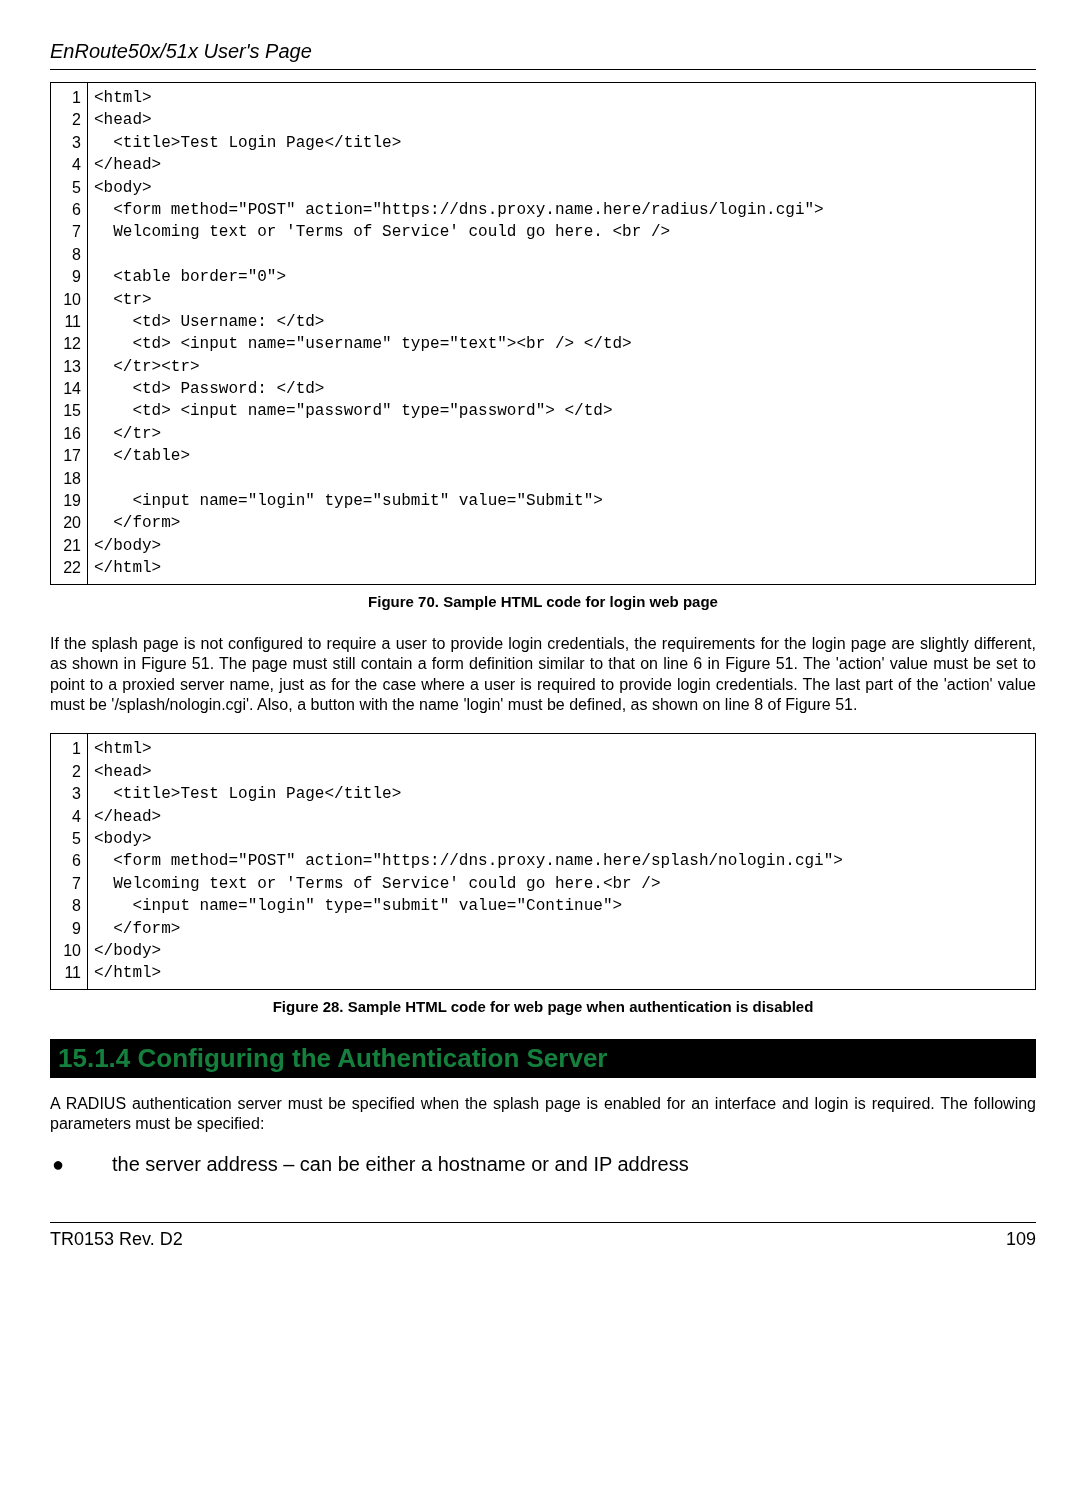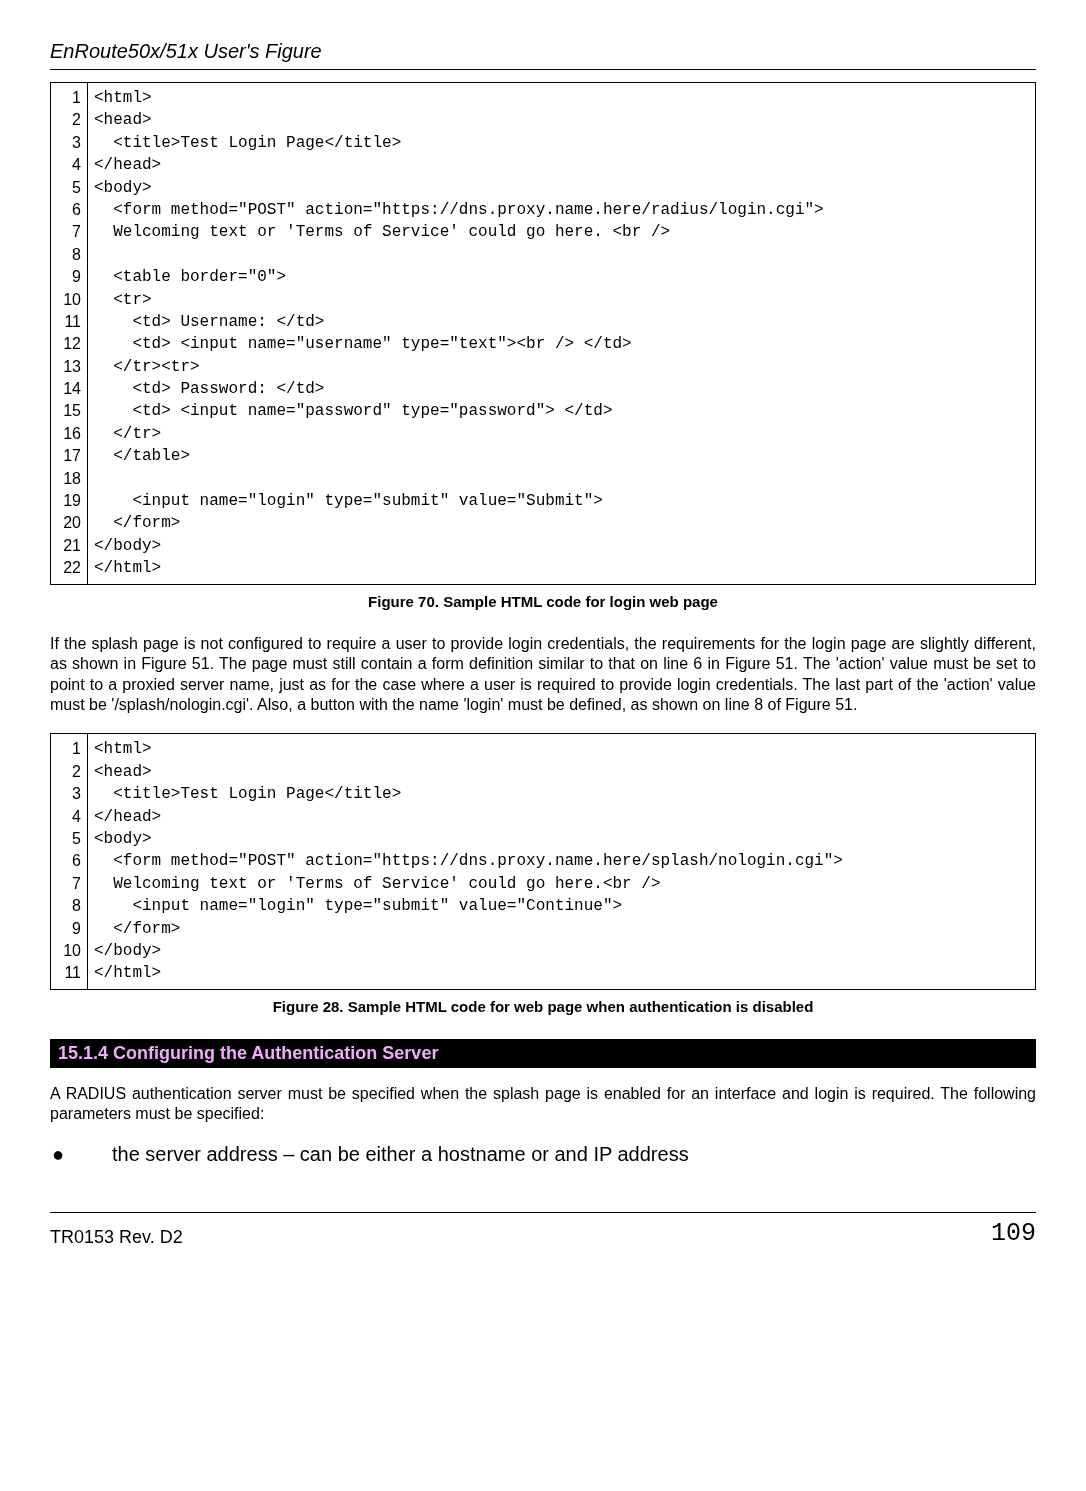--- a/index.html
+++ b/index.html
@@ -51,23 +51,23 @@
     margin: 8px 0 24px 0;
   }
   .body-text {
     font-size: 16px;
     text-align: justify;
     margin: 12px 0 18px 0;
     line-height: 1.28;
   }
   .section-header {
     background: #000;
-    color: #f0abfc;
+    color: #15803d;
     font-weight: bold;
-    font-size: 18px;
+    font-size: 26px;
     padding: 4px 8px;
     margin: 24px 0 16px 0;
   }
   .bullet-row {
     display: flex;
     font-size: 20px;
     margin: 12px 0;
   }
   .bullet-dot {
     width: 60px;
@@ -80,28 +80,27 @@
   .footer {
     display: flex;
     justify-content: space-between;
     border-top: 1.5px solid #000;
     margin-top: 46px;
     padding-top: 6px;
     font-size: 18px;
     align-items: flex-end;
   }
   .footer-right {
-    font-size: 25px;
-    font-family: Liberation Mono, monospace;
+    font-size: 18px;
   }
 </style>
 </head>
 <body>
 
-<div class="header-title">EnRoute50x/51x User's Figure</div>
+<div class="header-title">EnRoute50x/51x User's Page</div>
 <hr class="hr">
 
 <div class="code-block">
   <div class="line-nums">1
 2
 3
 4
 5
 6
 7

